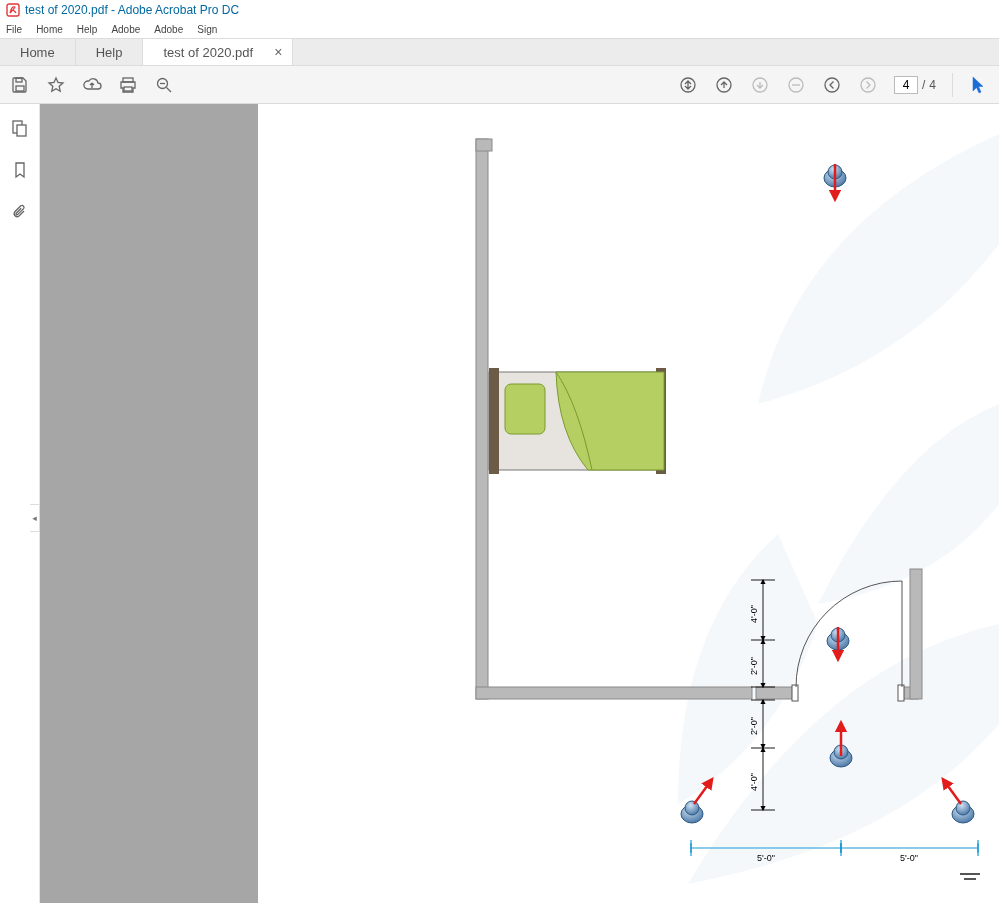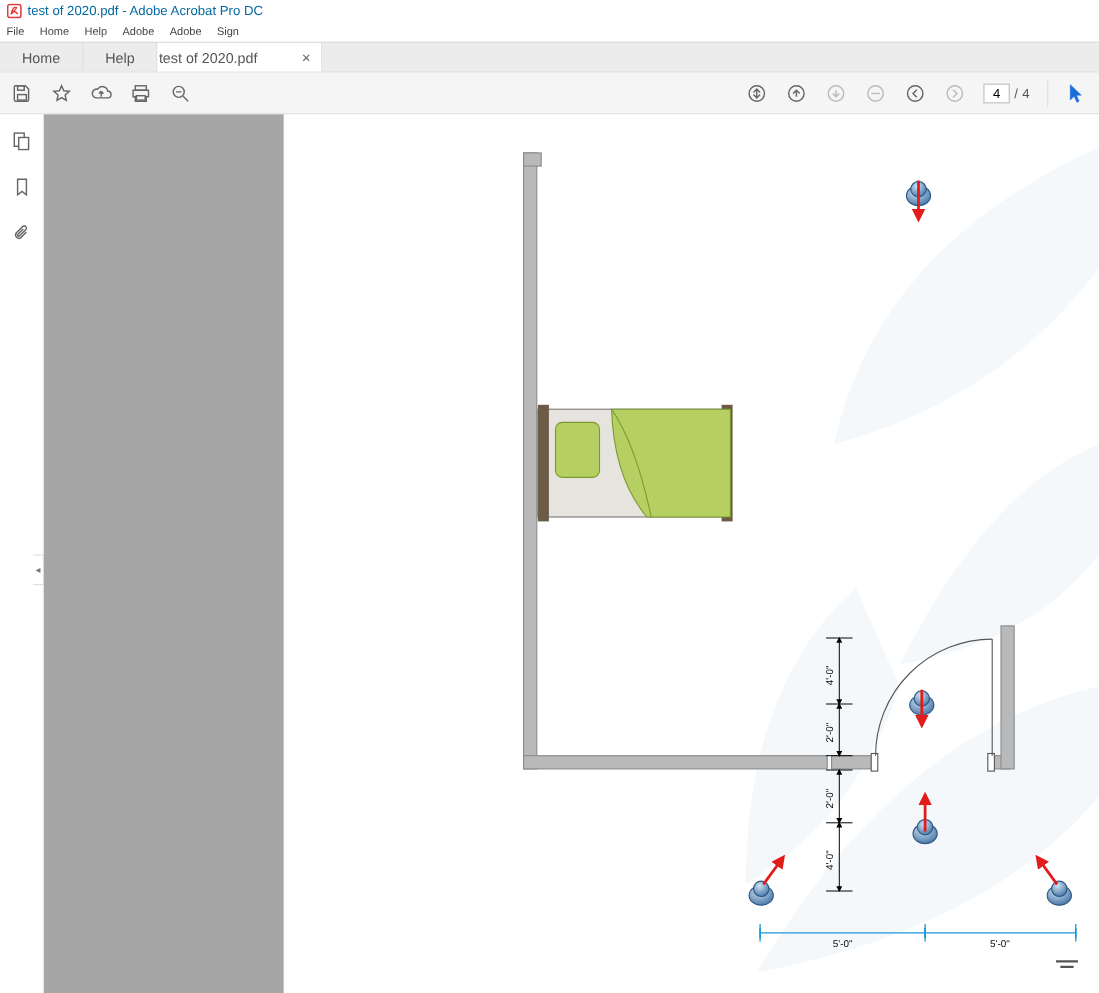--- a/index.html
+++ b/index.html
@@ -10,21 +10,21 @@
   .titlebar .app-icon { width: 14px; height: 14px; display: flex; align-items: center; justify-content: center; }
   .titlebar .title { color: #0369a1; font-size: 12px; }
 
   
   .menubar { height: 18px; display: flex; align-items: center; padding-left: 6px; gap: 14px; font-size: 10px; color: #444; background:#fff; }
   .menubar span { cursor: default; }
 
   
   .tabstrip { height: 28px; background: #ececec; border-top: 1px solid #dcdcdc; border-bottom: 1px solid #dcdcdc; display: flex; align-items: stretch; }
   .tab { display: flex; align-items: center; justify-content: center; padding: 0 20px; font-size: 13px; color: #555; border-right: 1px solid #dcdcdc; background: #ececec; cursor: default; position: relative; }
-  .tab.file { background: #fff; border-right: 1px solid #dcdcdc; min-width: 150px; justify-content: space-between; padding: 0 10px 0 1px;}
+  .tab.file { background: #fff; border-right: 1px solid #dcdcdc; min-width: 150px; justify-content: space-between; padding: 0 10px 0 20px;}
   .tab .close { font-size: 14px; color: #666; margin-left: 12px; }
 
   
   .toolbar { height: 38px; background: #f5f5f5; border-bottom: 1px solid #dcdcdc; display: flex; align-items: center; justify-content: space-between; padding: 0 10px; }
   .toolbar-left, .toolbar-right { display: flex; align-items: center; gap: 16px; }
   .icon-btn { width: 20px; height: 20px; display: flex; align-items: center; justify-content: center; color: #555; }
   .page-nav { display: flex; align-items: center; gap: 4px; font-size: 12px; color: #555;}
   .page-nav input { width: 24px; height: 18px; text-align: center; font-size: 12px; border: 1px solid #bbb; }
   .sep { width:1px; height: 24px; background:#dcdcdc; }
 

